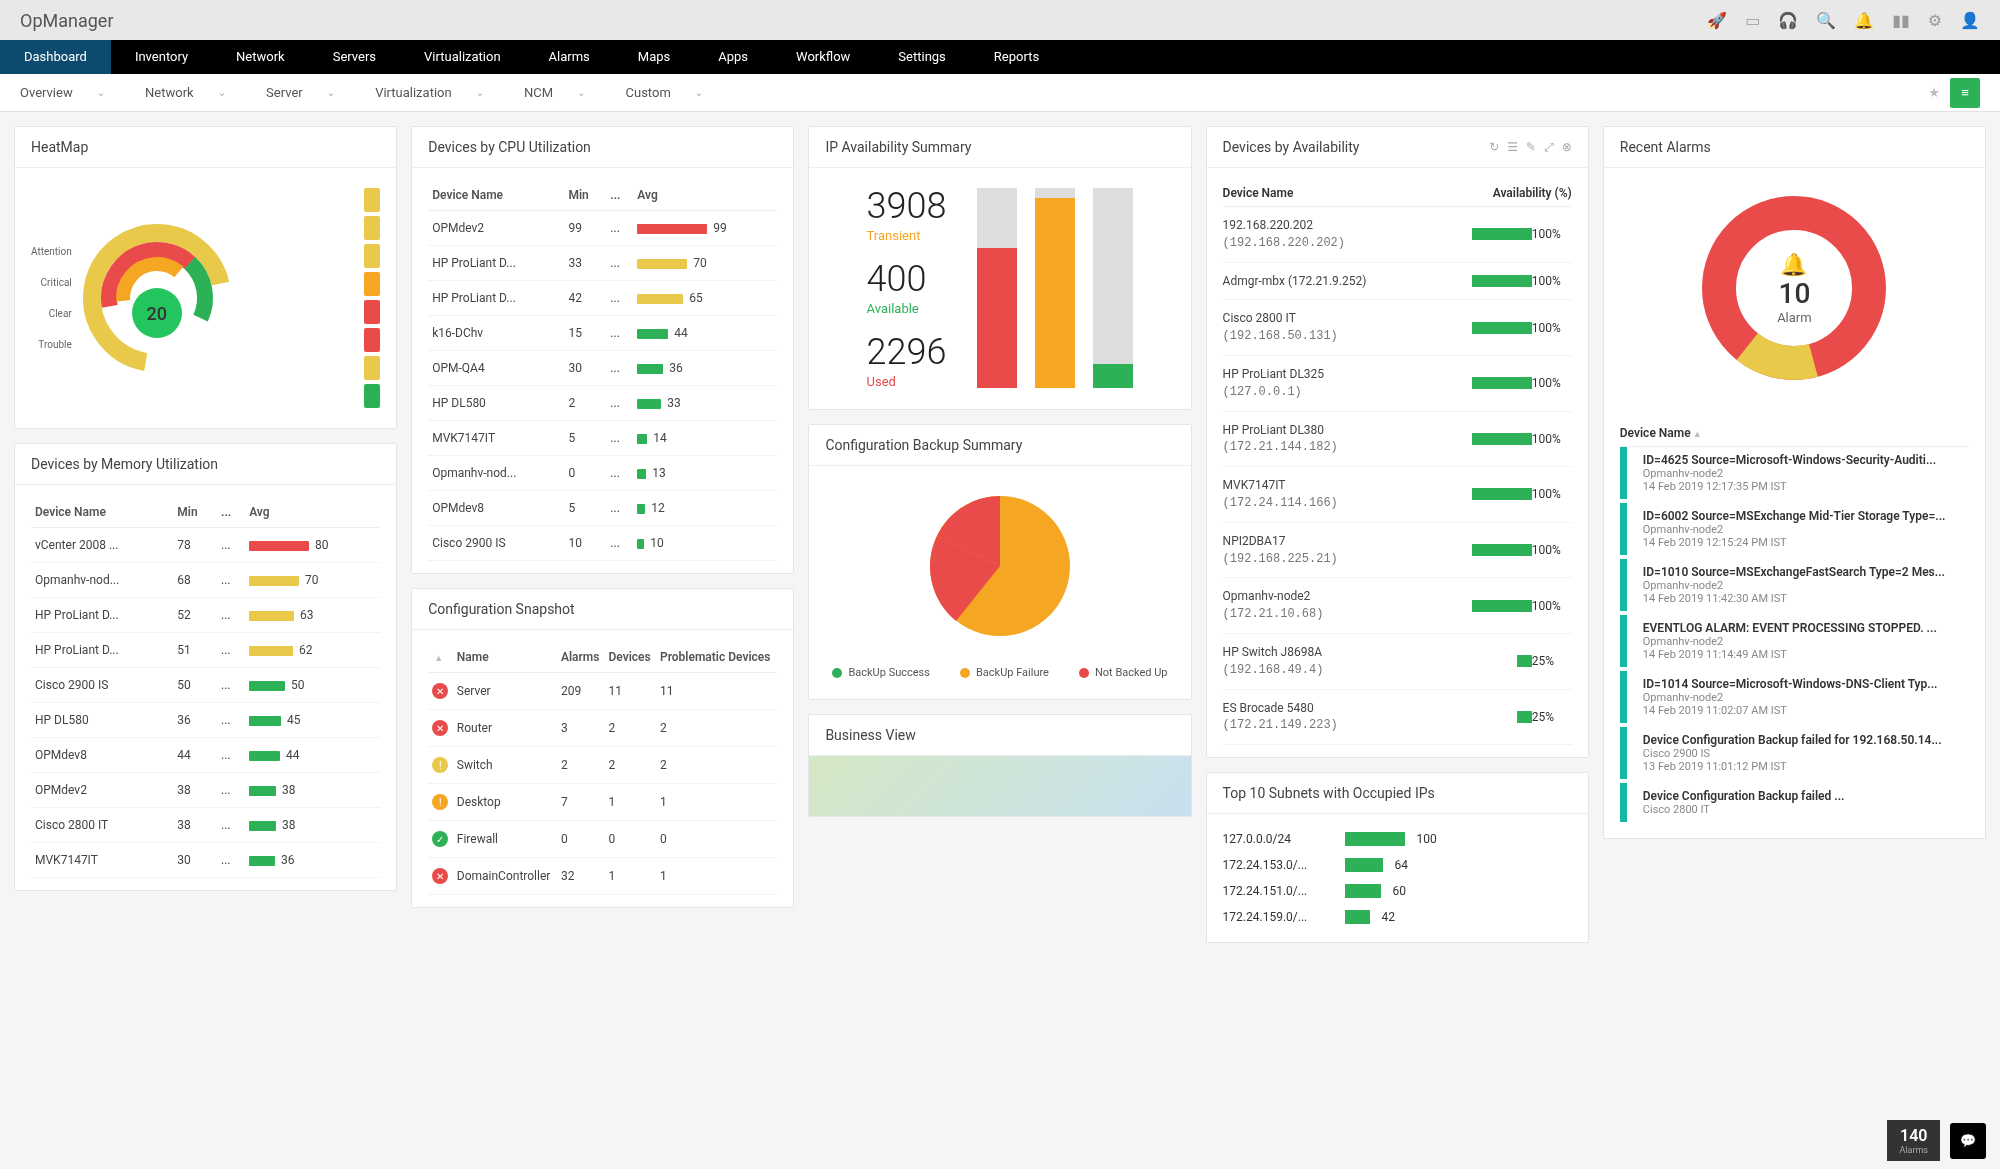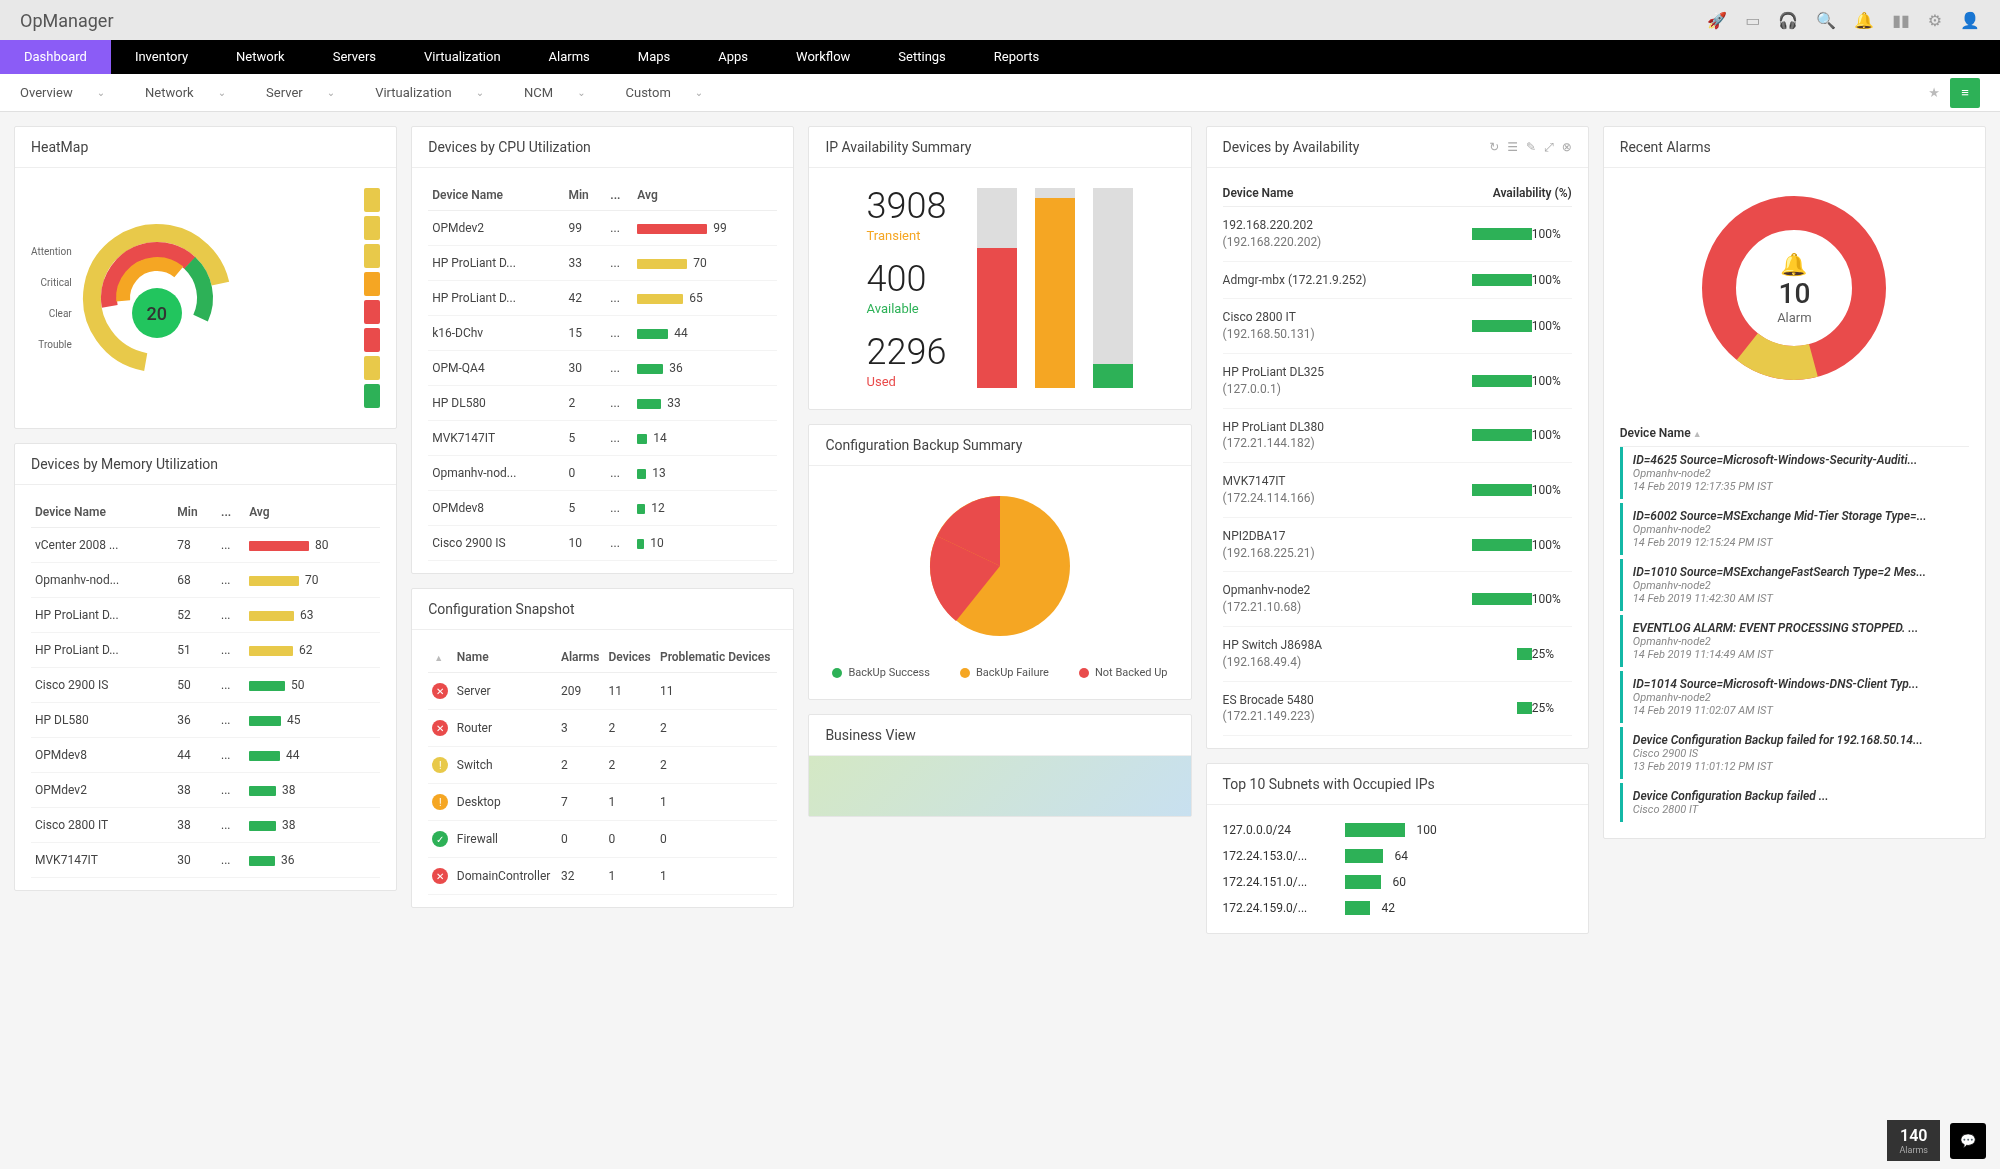--- a/index.html
+++ b/index.html
@@ -3,21 +3,21 @@
 <meta charset="utf-8">
 <style>
 * { margin:0; padding:0; box-sizing:border-box; font-family:-apple-system,BlinkMacSystemFont,"Segoe UI",Roboto,sans-serif; }
 body { background:#f5f5f5; color:#333; font-size:13px; overflow-x:hidden; }
 .topbar { background:#e8e8e8; height:40px; display:flex; align-items:center; padding:0 20px; justify-content:space-between; }
 .app-title { font-size:18px; color:#555; font-weight:400; }
 .top-icons { display:flex; gap:18px; align-items:center; }
 .top-icons span { color:#999; cursor:pointer; font-size:16px; }
 .nav-main { background:#000; height:34px; display:flex; }
 .nav-main .item { color:#fff; padding:0 24px; line-height:34px; cursor:pointer; font-size:13px; }
-.nav-main .item.active { background:#8b5cf6; }
+.nav-main .item.active { background:#0c4a6e; }
 .nav-sub { background:#fff; height:38px; display:flex; align-items:center; border-bottom:1px solid #e0e0e0; padding:0 20px; justify-content:space-between; }
 .nav-sub-left { display:flex; gap:40px; }
 .nav-sub-item { display:flex; align-items:center; gap:24px; cursor:pointer; color:#555; font-size:13px; }
 .nav-sub-item .chev { font-size:10px; color:#aaa; }
 .nav-sub-right { display:flex; gap:10px; align-items:center; }
 .nav-sub-right .star { color:#bbb; cursor:pointer; }
 .nav-sub-right .filter-btn { background:#2db157; color:#fff; width:30px; height:30px; display:flex; align-items:center; justify-content:center; cursor:pointer; border-radius:2px; }
 .dash { display:grid; grid-template-columns:repeat(5,1fr); gap:14px; padding:14px; }
 .card { background:#fff; border:1px solid #e5e5e5; border-radius:2px; }
 .card-hd { padding:12px 16px; border-bottom:1px solid #eee; display:flex; justify-content:space-between; align-items:center; }
@@ -50,34 +50,34 @@
 .lab-orange { color:#f5a623; }
 .lab-green { color:#2db157; }
 .lab-red { color:#e94b4b; }
 .ip-bars { display:flex; gap:18px; align-items:flex-end; height:200px; }
 .ip-bar { width:40px; background:#ddd; position:relative; display:flex; flex-direction:column; justify-content:flex-end; }
 .ip-bar-fill { width:100%; }
 
 
 .avail-row { display:flex; justify-content:space-between; align-items:center; padding:10px 0; border-bottom:1px solid #f3f3f3; }
 .avail-name { font-size:12px; color:#444; line-height:1.4; }
-.avail-name .sub { color:#777; }
+.avail-name .sub { color:#777;font-family:Liberation Mono, monospace; }
 .avail-bar-wrap { display:flex; align-items:center; }
 .avail-bar { width:60px; height:12px; background:#2db157; }
 .avail-pct { font-size:12px; width:40px; }
 
 
 .donut-wrap { display:flex; justify-content:center; padding:20px; position:relative; }
 .donut-center { position:absolute; top:50%; left:50%; transform:translate(-50%,-50%); text-align:center; }
 .donut-center .bell { font-size:22px; }
 .donut-center .cnt { font-size:28px; font-weight:500; }
 .donut-center .txt { font-size:13px; color:#666; }
 
 
-.alarm-item { border-left:3px solid #14b8a6; padding:6px 10px; margin-bottom:4px;font-style:italic; }
+.alarm-item { border-left:7px solid #14b8a6; padding:6px 16px; margin-bottom:4px; }
 .alarm-item .msg { font-size:12px; font-weight:600; color:#333; white-space:nowrap; overflow:hidden; text-overflow:ellipsis; }
 .alarm-item .src { font-size:11px; color:#888; }
 .alarm-item .time { font-size:11px; color:#888; }
 
 
 .pie-wrap { display:flex; flex-direction:column; align-items:center; padding:20px; gap:20px; }
 .legend-row { display:flex; gap:30px; flex-wrap:wrap; font-size:11px; color:#555; justify-content:center; }
 .legend-item { display:flex; align-items:center; gap:6px; }
 .dot { width:10px; height:10px; border-radius:50%; }
 

